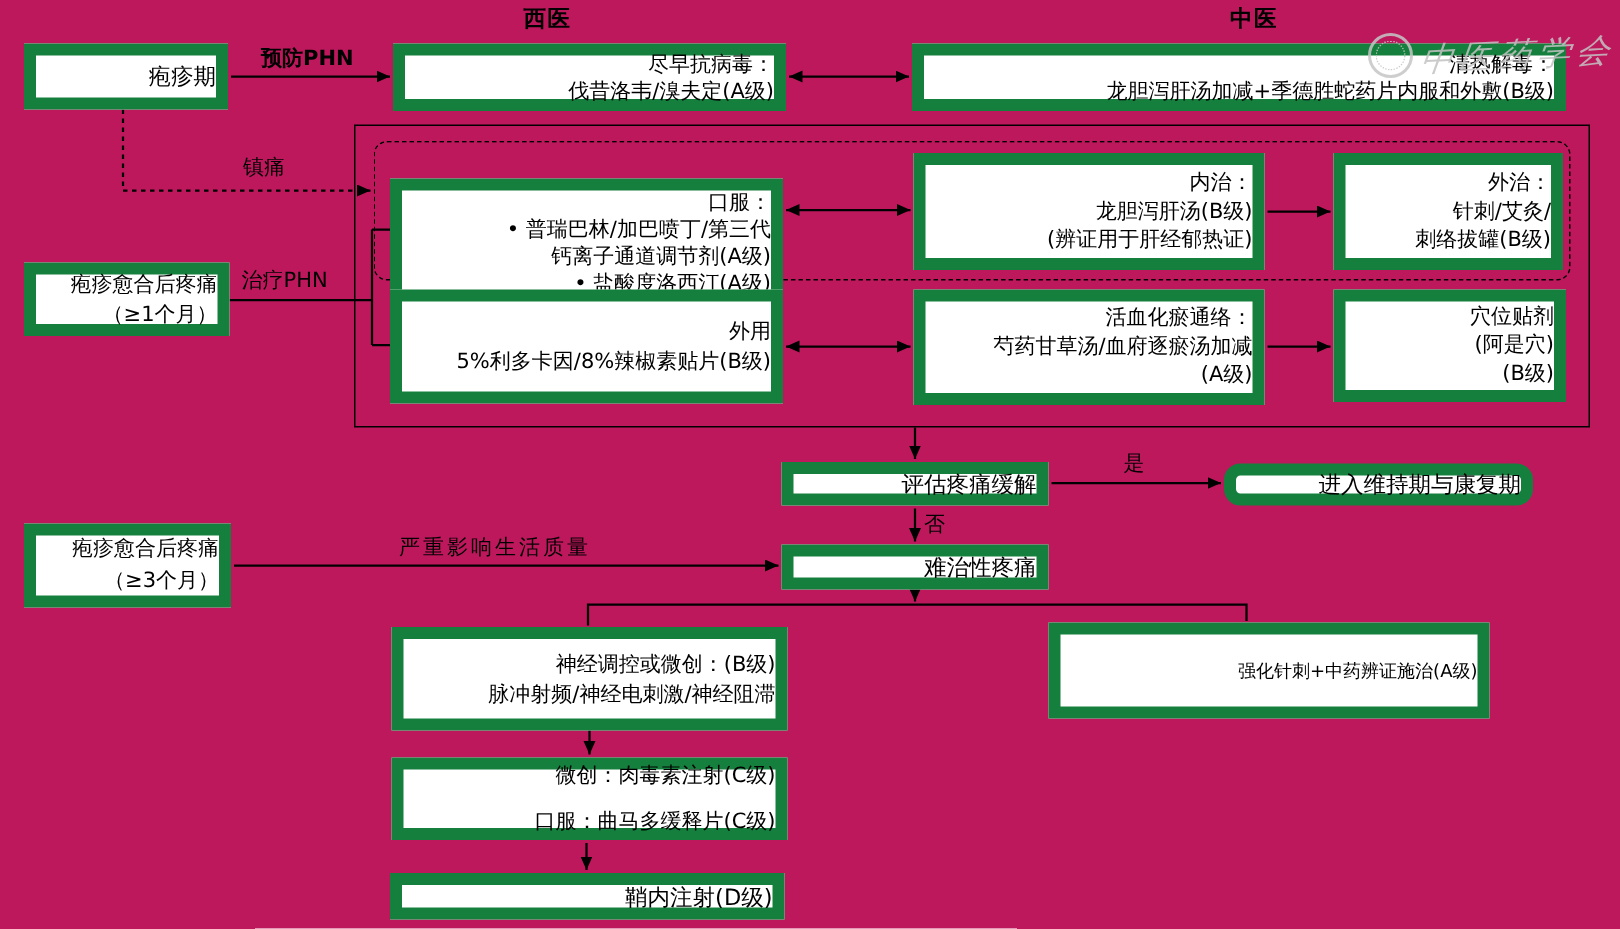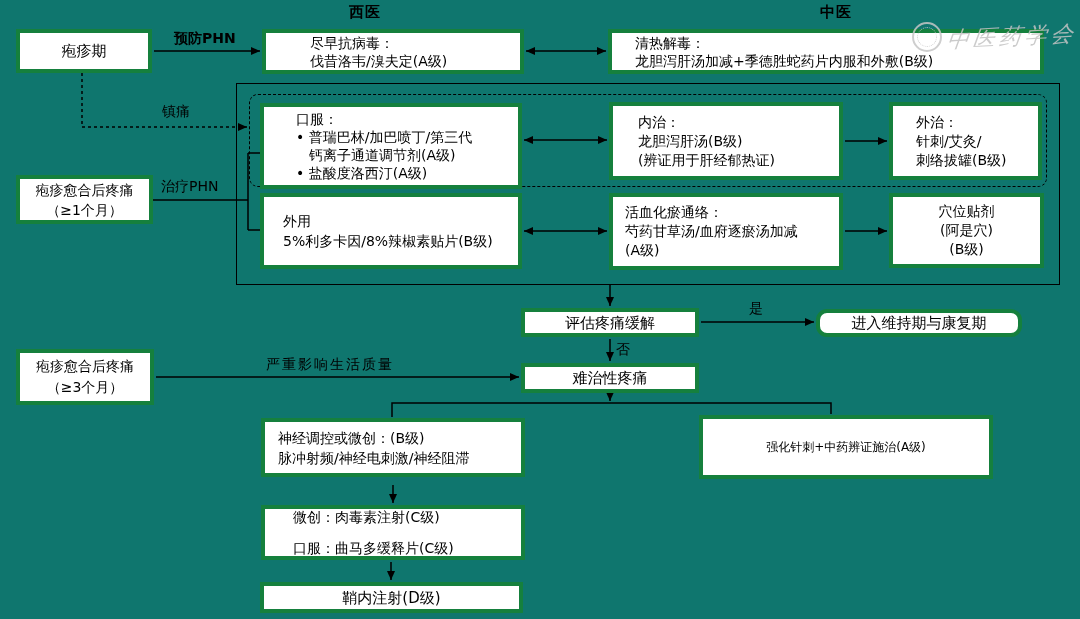--- a/index.html
+++ b/index.html
@@ -1,52 +1,52 @@
 <!DOCTYPE html>
 <html><head>
 <meta charset="utf-8">
 <style>
   html,body{margin:0;padding:0;background:#fff;}
   #canvas{
-    position:relative;width:1080px;height:619px;background:#0f766e;
+    position:relative;width:1080px;height:619px;background:#be185d;
     font-family:"DejaVu Sans","Liberation Sans",sans-serif;color:#000;
     overflow:hidden;
   }
   .hdr{position:absolute;font-size:15px;font-weight:bold;letter-spacing:1px;}
   #hdr-west{left:349px;top:3px;}
   #hdr-east{left:820px;top:3px;}
 
-  .node{position:absolute;border:4px solid #15803d;background:#fff;box-sizing:border-box;
-        display:flex;flex-direction:column;justify-content:center;font-size:14px;line-height:18px;}
+  .node{position:absolute;border:8px solid #15803d;background:#fff;box-sizing:border-box;
+        display:flex;flex-direction:column;justify-content:center;font-size:14px;line-height:18px;align-items:flex-end;}
   .node .ln{white-space:nowrap;}
   .ta-c{text-align:center;}
 
   #n-herpes{left:16px;top:29px;width:136px;height:44px;font-size:15px;}
   #n-antiviral{left:262px;top:29px;width:262px;height:45px;padding-left:44px;}
   #n-qingre{left:608px;top:29px;width:436px;height:45px;padding-left:23px;}
 
   #container{position:absolute;left:236px;top:83px;width:824px;height:202px;
              border:1.6px solid #000;box-sizing:border-box;background:transparent;}
   #dashed-group{position:absolute;left:249px;top:94px;width:798px;height:93px;
              border:1.6px dashed #000;border-radius:9px;box-sizing:border-box;}
 
-  #n-oral{left:260px;top:103px;width:262px;height:86px;padding-left:32px;line-height:18px;}
+  #n-oral{left:260px;top:119px;width:262px;height:86px;padding-left:32px;line-height:18px;}
   #n-oral .indent{padding-left:13px;}
   #n-internal{left:609px;top:102px;width:234px;height:78px;padding-left:25px;line-height:19px;}
   #n-external{left:889px;top:102px;width:153px;height:78px;padding-left:23px;line-height:19px;}
   #n-topical{left:260px;top:193px;width:262px;height:76px;padding-left:19px;line-height:20px;}
   #n-huoxue{left:609px;top:193px;width:234px;height:77px;padding-left:12px;line-height:19px;}
   #n-acupoint{left:889px;top:193px;width:155px;height:75px;line-height:19px;}
 
   #n-phn1{left:16px;top:175px;width:137px;height:49px;line-height:20px;}
   #n-assess{left:521px;top:308px;width:178px;height:29px;font-size:15px;}
   #n-maintain{left:816px;top:309px;width:206px;height:28px;font-size:15px;border-radius:11px;}
   #n-refractory{left:521px;top:363px;width:178px;height:30px;font-size:15px;}
   #n-phn3{left:16px;top:349px;width:138px;height:56px;line-height:21px;}
-  #n-neuro{left:261px;top:418px;width:264px;height:59px;padding-left:13px;line-height:20px;}
+  #n-neuro{left:261px;top:418px;width:264px;height:69px;padding-left:13px;line-height:20px;}
   #n-strong{left:699px;top:415px;width:294px;height:64px;font-size:12px;}
   #n-minimally{left:261px;top:505px;width:264px;height:55px;padding-left:28px;line-height:20px;gap:11px;}
   #n-intrathecal{left:260px;top:582px;width:263px;height:31px;font-size:15px;}
 
   .lbl{position:absolute;font-size:14px;background:transparent;white-space:nowrap;}
   #lbl-prevent{left:174px;top:30px;font-weight:bold;}
   #lbl-zhentong{left:162px;top:103px;}
   #lbl-treat{left:161px;top:178px;}
   #lbl-yes{left:749px;top:300px;}
   #lbl-no{left:616px;top:341px;}

